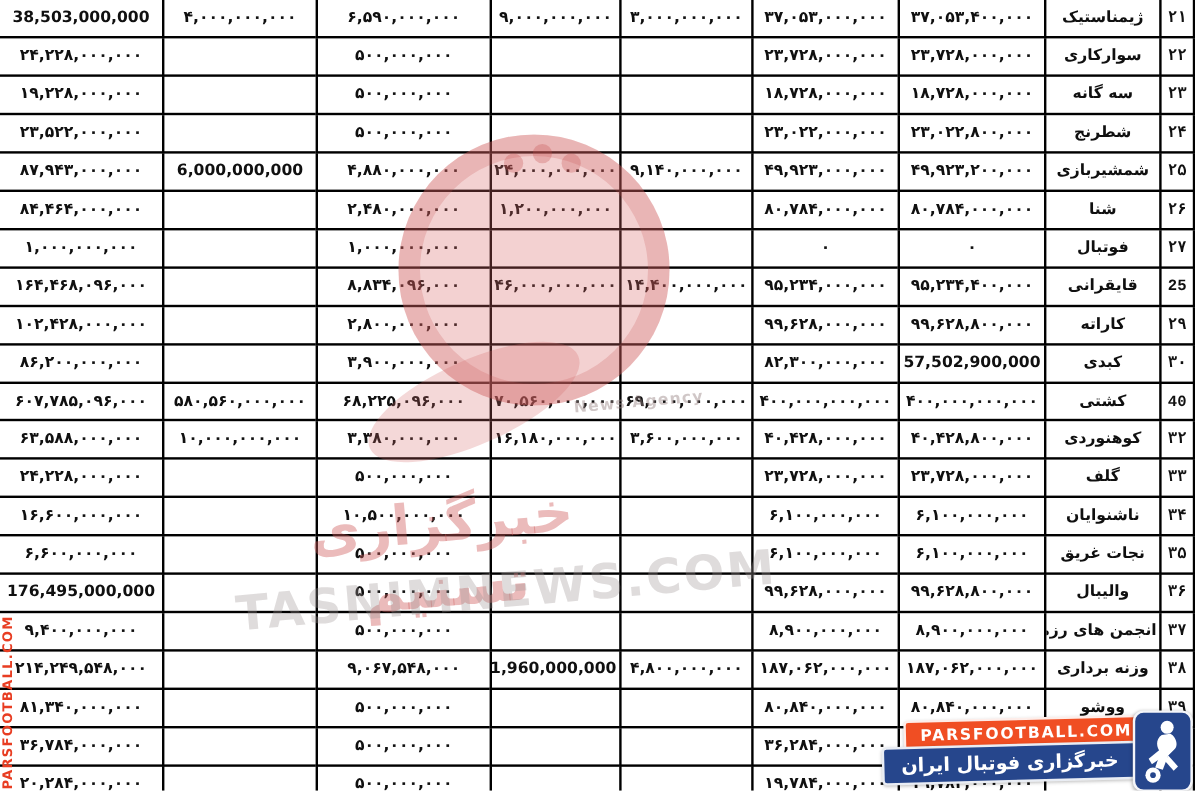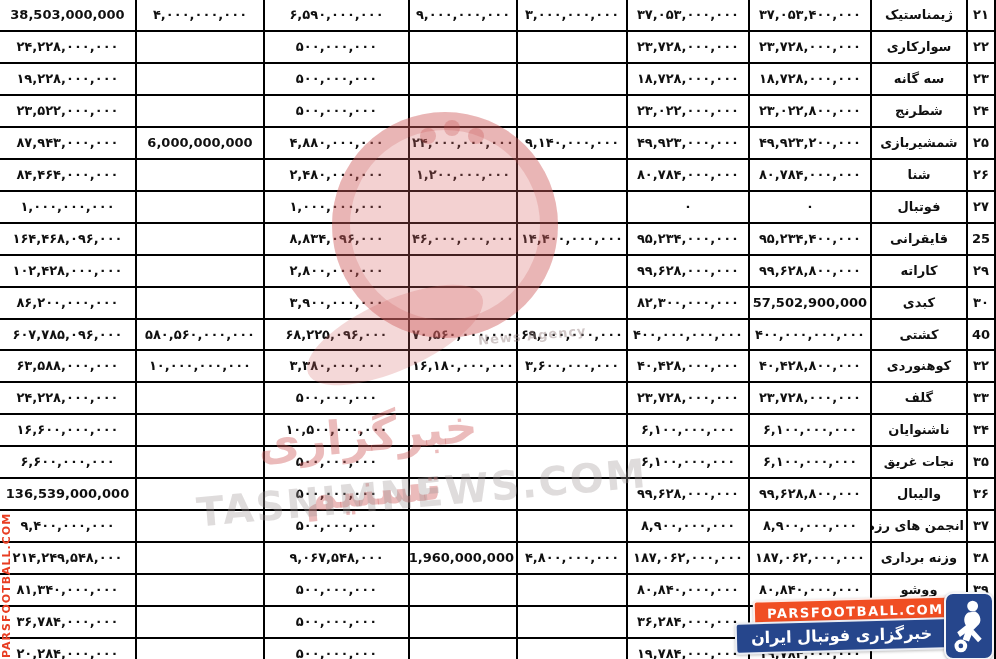--- a/index.html
+++ b/index.html
@@ -10,21 +10,21 @@
   
   table.budget{
     border-collapse:collapse;table-layout:fixed;width:996px;direction:rtl;
     position:absolute;top:-2px;right:0;
   }
   table.budget td{
     border:2px solid #000;background:#fff;text-align:center;vertical-align:middle;
     font-weight:bold;font-size:13px;color:#101010;white-space:nowrap;overflow:hidden;
     padding:0 2px;height:29.95px;line-height:29.95px;
   }
-  td.c-num{font-size:13px;}
+  td.c-num{font-size:13px;font-family:Liberation Mono, monospace;}
   td.c-name{font-size:13.5px;}
   
   col.w-num{width:28px;}  col.w-name{width:96px;}
   col.w-a{width:122px;}   col.w-b{width:122px;}
   col.w-c{width:110px;}   col.w-d{width:108px;}
   col.w-e{width:145px;}   col.w-f{width:128px;}
   col.w-g{width:137px;}
   
   .wm{position:absolute;pointer-events:none;}
   .tasnim-circle{
@@ -260,21 +260,21 @@
     </tr>
         <tr>
       <td class="c-num">۳۶</td>
       <td class="c-name">والیبال</td>
       <td>۹۹,۶۲۸,۸۰۰,۰۰۰</td>
       <td>۹۹,۶۲۸,۰۰۰,۰۰۰</td>
       <td></td>
       <td></td>
       <td>۵۰۰,۰۰۰,۰۰۰</td>
       <td></td>
-      <td>136,539,000,000</td>
+      <td>176,495,000,000</td>
     </tr>
         <tr>
       <td class="c-num">۳۷</td>
       <td class="c-name">انجمن های رزمی</td>
       <td>۸,۹۰۰,۰۰۰,۰۰۰</td>
       <td>۸,۹۰۰,۰۰۰,۰۰۰</td>
       <td></td>
       <td></td>
       <td>۵۰۰,۰۰۰,۰۰۰</td>
       <td></td>

